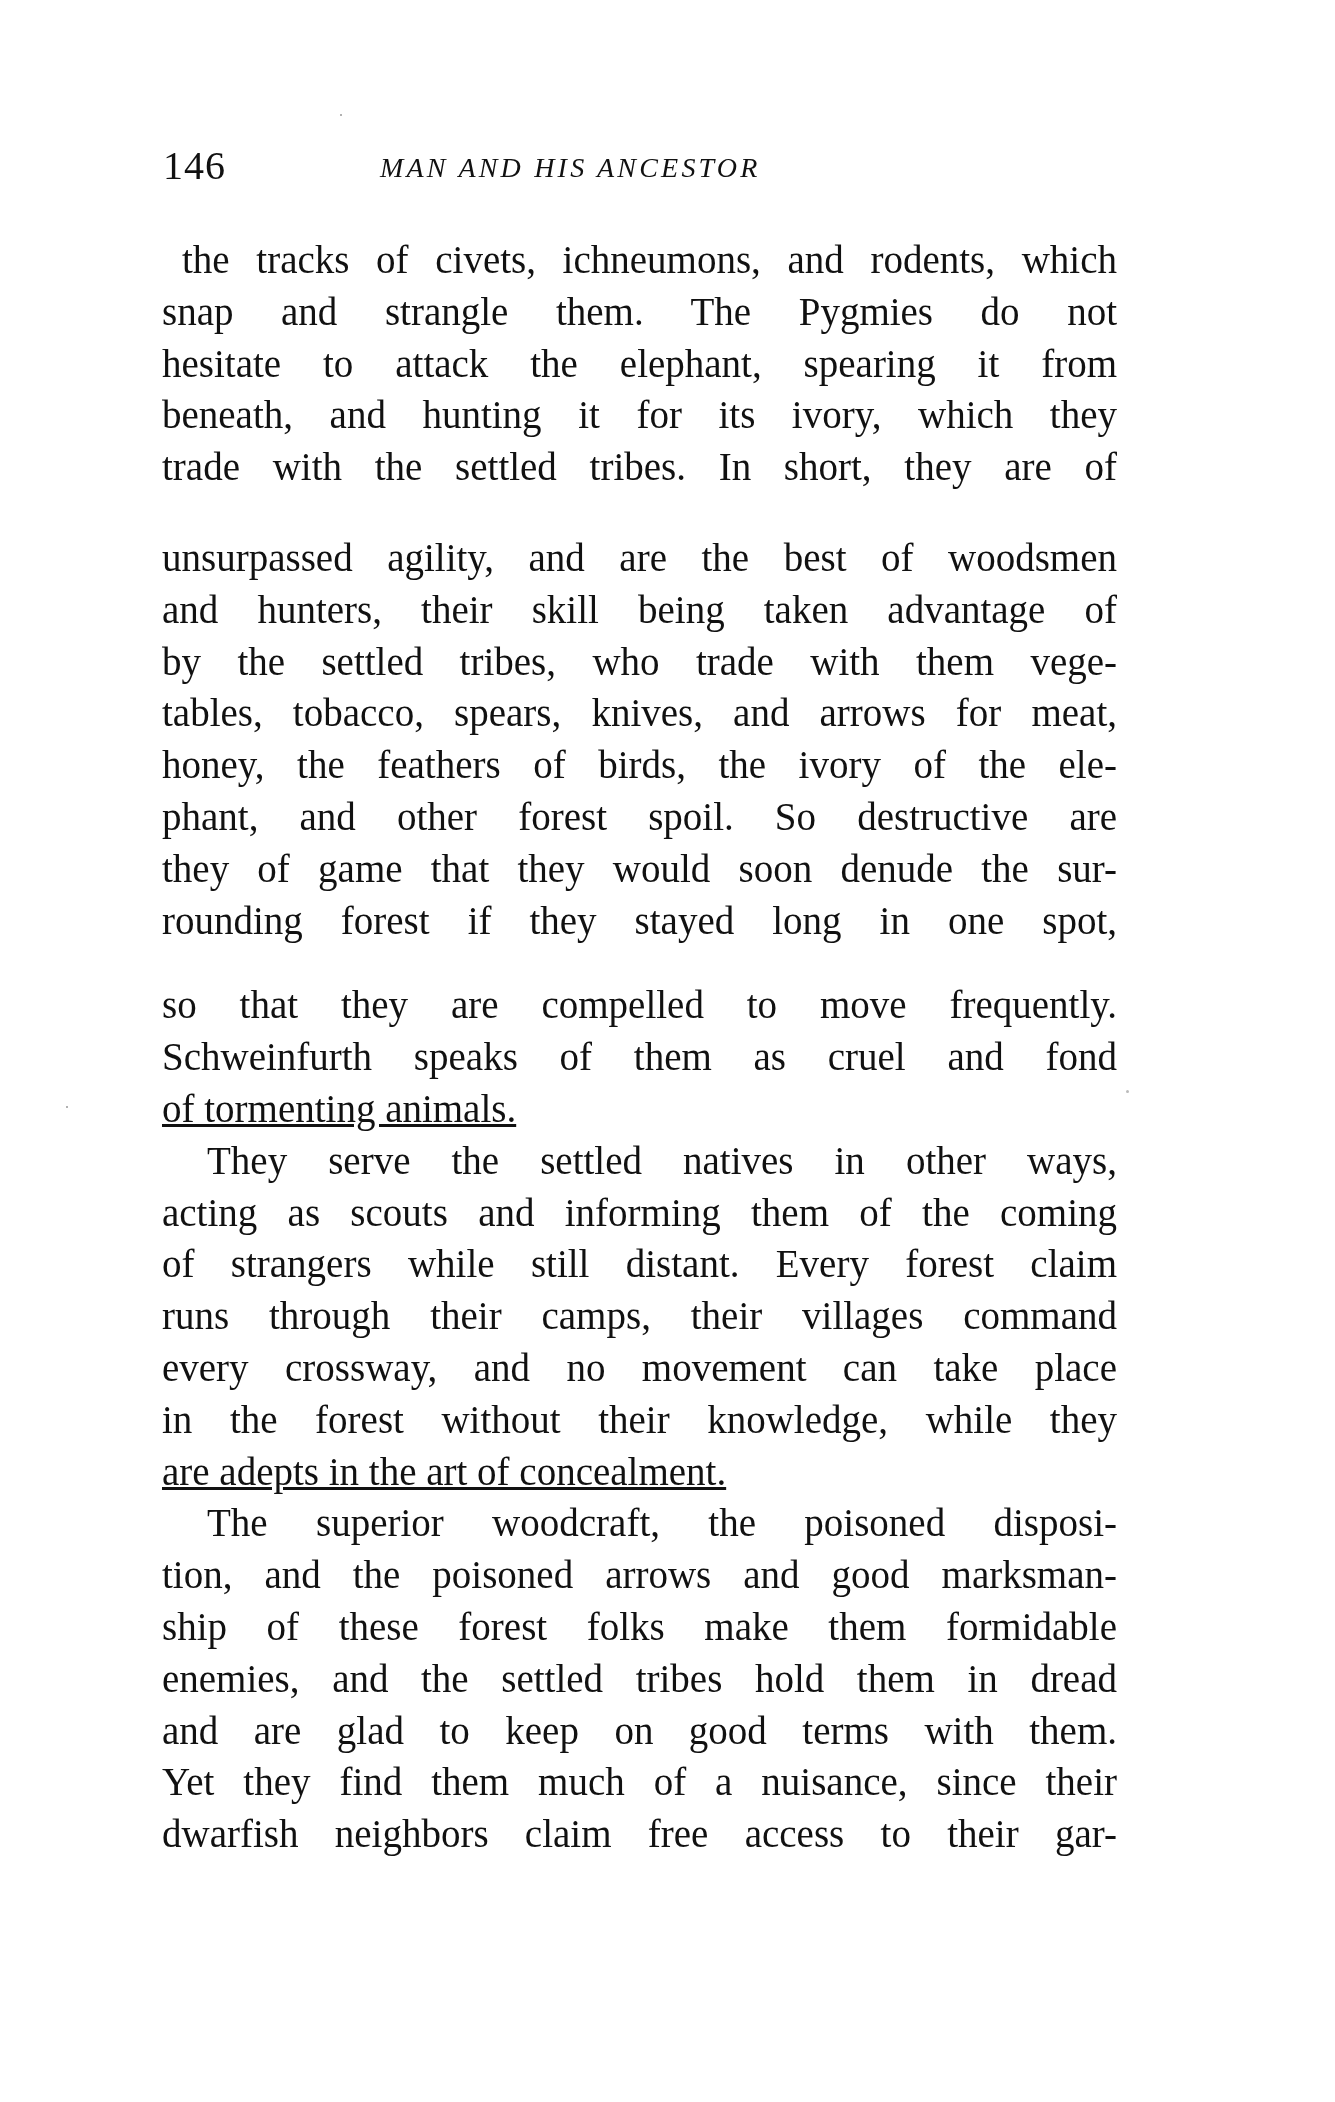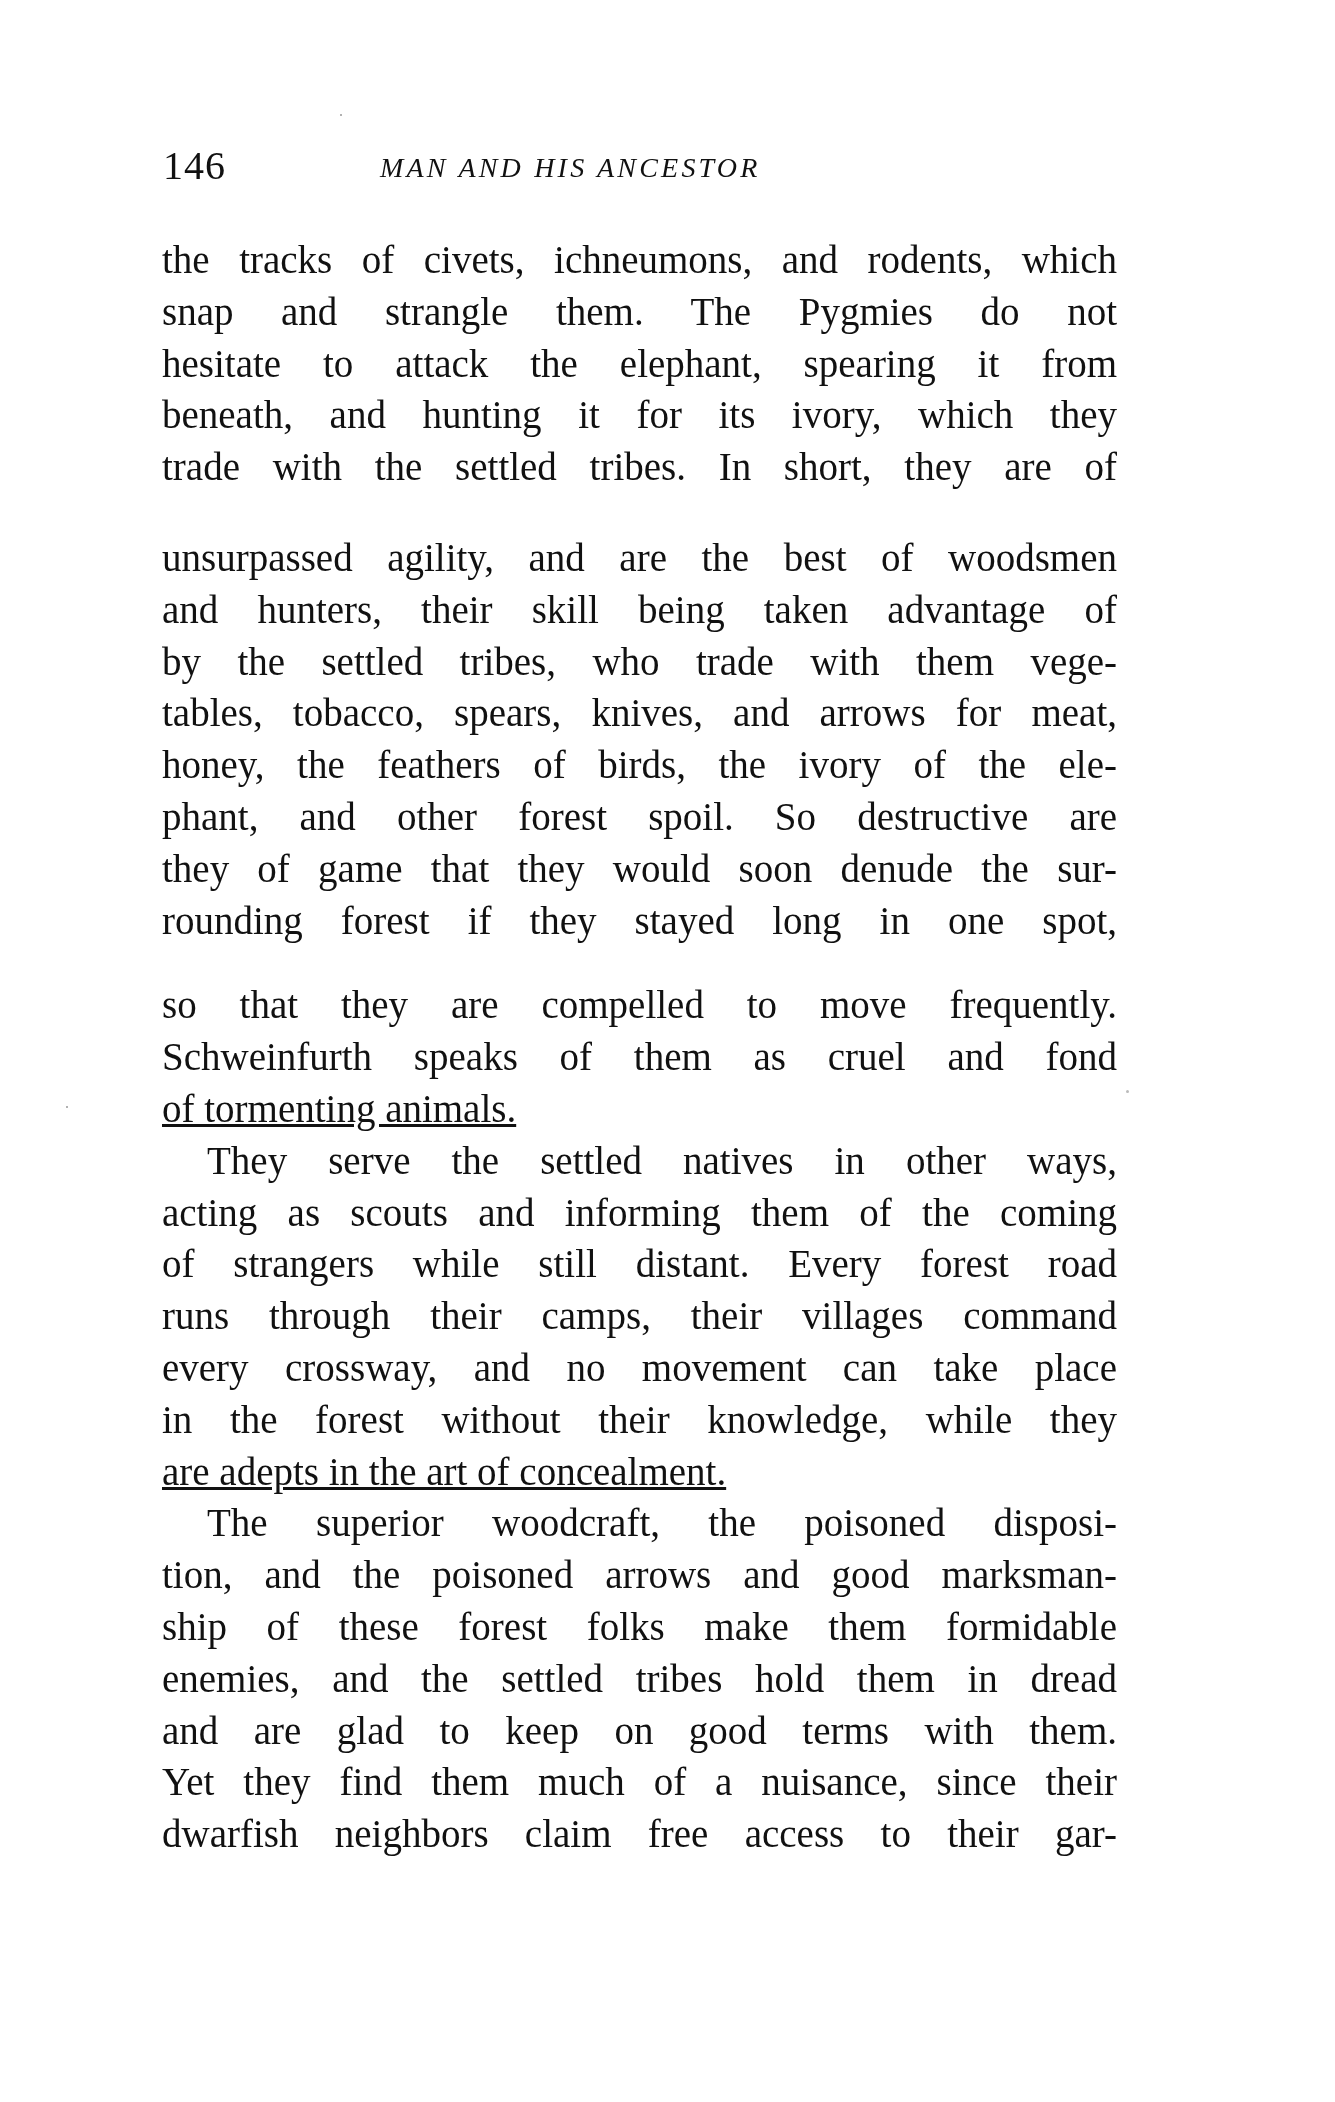--- a/index.html
+++ b/index.html
@@ -67,41 +67,41 @@
 </style>
 </head>
 <body>
 
 <div>
   <div class="page-number">146</div>
   <div class="running-head">MAN AND HIS ANCESTOR</div>
 
   <div class="text-block">
     <div>
-      <span class="line" style="white-space: nowrap;"><span style="white-space: nowrap; word-spacing: 0px;">the tracks of civets, ichneumons, and rodents, which</span></span>
+      <span class="line" style="white-space: nowrap;"><span style="white-space: nowrap; word-spacing: 0px; margin-left: 20px;">the tracks of civets, ichneumons, and rodents, which</span></span>
       <span class="line" style="white-space: nowrap;"><span style="white-space: nowrap; word-spacing: 0px;">snap and strangle them. The Pygmies do not</span></span>
       <span class="line" style="white-space: nowrap;"><span style="white-space: nowrap; word-spacing: 0px;">hesitate to attack the elephant, spearing it from</span></span>
       <span class="line" style="white-space: nowrap;"><span style="white-space: nowrap; word-spacing: 0px;">beneath, and hunting it for its ivory, which they</span></span>
       <span class="line" style="white-space: nowrap;"><span style="white-space: nowrap; word-spacing: 0px;">trade with the settled tribes. In short, they are of</span></span>
       <span class="line" style="white-space: nowrap; margin-top: 39px;"><span style="white-space: nowrap; word-spacing: 0px;">unsurpassed agility, and are the best of woodsmen</span></span>
       <span class="line" style="white-space: nowrap;"><span style="white-space: nowrap; word-spacing: 0px;">and hunters, their skill being taken advantage of</span></span>
       <span class="line" style="white-space: nowrap;"><span style="white-space: nowrap; word-spacing: 0px;">by the settled tribes, who trade with them vege-</span></span>
       <span class="line" style="white-space: nowrap;"><span style="white-space: nowrap; word-spacing: 0px;">tables, tobacco, spears, knives, and arrows for meat,</span></span>
       <span class="line" style="white-space: nowrap;"><span style="white-space: nowrap; word-spacing: 0px;">honey, the feathers of birds, the ivory of the ele-</span></span>
       <span class="line" style="white-space: nowrap;"><span style="white-space: nowrap; word-spacing: 0px;">phant, and other forest spoil. So destructive are</span></span>
       <span class="line" style="white-space: nowrap;"><span style="white-space: nowrap; word-spacing: 0px;">they of game that they would soon denude the sur-</span></span>
       <span class="line" style="white-space: nowrap;"><span style="white-space: nowrap; word-spacing: 0px;">rounding forest if they stayed long in one spot,</span></span>
       <span class="line" style="white-space: nowrap; margin-top: 33px;"><span style="white-space: nowrap; word-spacing: 0px;">so that they are compelled to move frequently.</span></span>
       <span class="line" style="white-space: nowrap;"><span style="white-space: nowrap; word-spacing: 0px;">Schweinfurth speaks of them as cruel and fond</span></span>
       <span class="line last" style="white-space: nowrap;"><span style="white-space: nowrap;">of tormenting animals.</span></span>
     </div>
     <div>
       <span class="line indent" style="white-space: nowrap;"><span style="white-space: nowrap; word-spacing: 0px;">They serve the settled natives in other ways,</span></span>
       <span class="line" style="white-space: nowrap;"><span style="white-space: nowrap; word-spacing: 0px;">acting as scouts and informing them of the coming</span></span>
-      <span class="line" style="white-space: nowrap;"><span style="white-space: nowrap; word-spacing: 0px;">of strangers while still distant. Every forest road</span></span>
+      <span class="line" style="white-space: nowrap;"><span style="white-space: nowrap; word-spacing: 0px;">of strangers while still distant. Every forest claim</span></span>
       <span class="line" style="white-space: nowrap;"><span style="white-space: nowrap; word-spacing: 0px;">runs through their camps, their villages command</span></span>
       <span class="line" style="white-space: nowrap;"><span style="white-space: nowrap; word-spacing: 0px;">every crossway, and no movement can take place</span></span>
       <span class="line" style="white-space: nowrap;"><span style="white-space: nowrap; word-spacing: 0px;">in the forest without their knowledge, while they</span></span>
       <span class="line last" style="white-space: nowrap;"><span style="white-space: nowrap;">are adepts in the art of concealment.</span></span>
     </div>
     <div>
       <span class="line indent" style="white-space: nowrap;"><span style="white-space: nowrap; word-spacing: 0px;">The superior woodcraft, the poisoned disposi-</span></span>
       <span class="line" style="white-space: nowrap;"><span style="white-space: nowrap; word-spacing: 0px;">tion, and the poisoned arrows and good marksman-</span></span>
       <span class="line" style="white-space: nowrap;"><span style="white-space: nowrap; word-spacing: 0px;">ship of these forest folks make them formidable</span></span>
       <span class="line" style="white-space: nowrap;"><span style="white-space: nowrap; word-spacing: 0px;">enemies, and the settled tribes hold them in dread</span></span>

